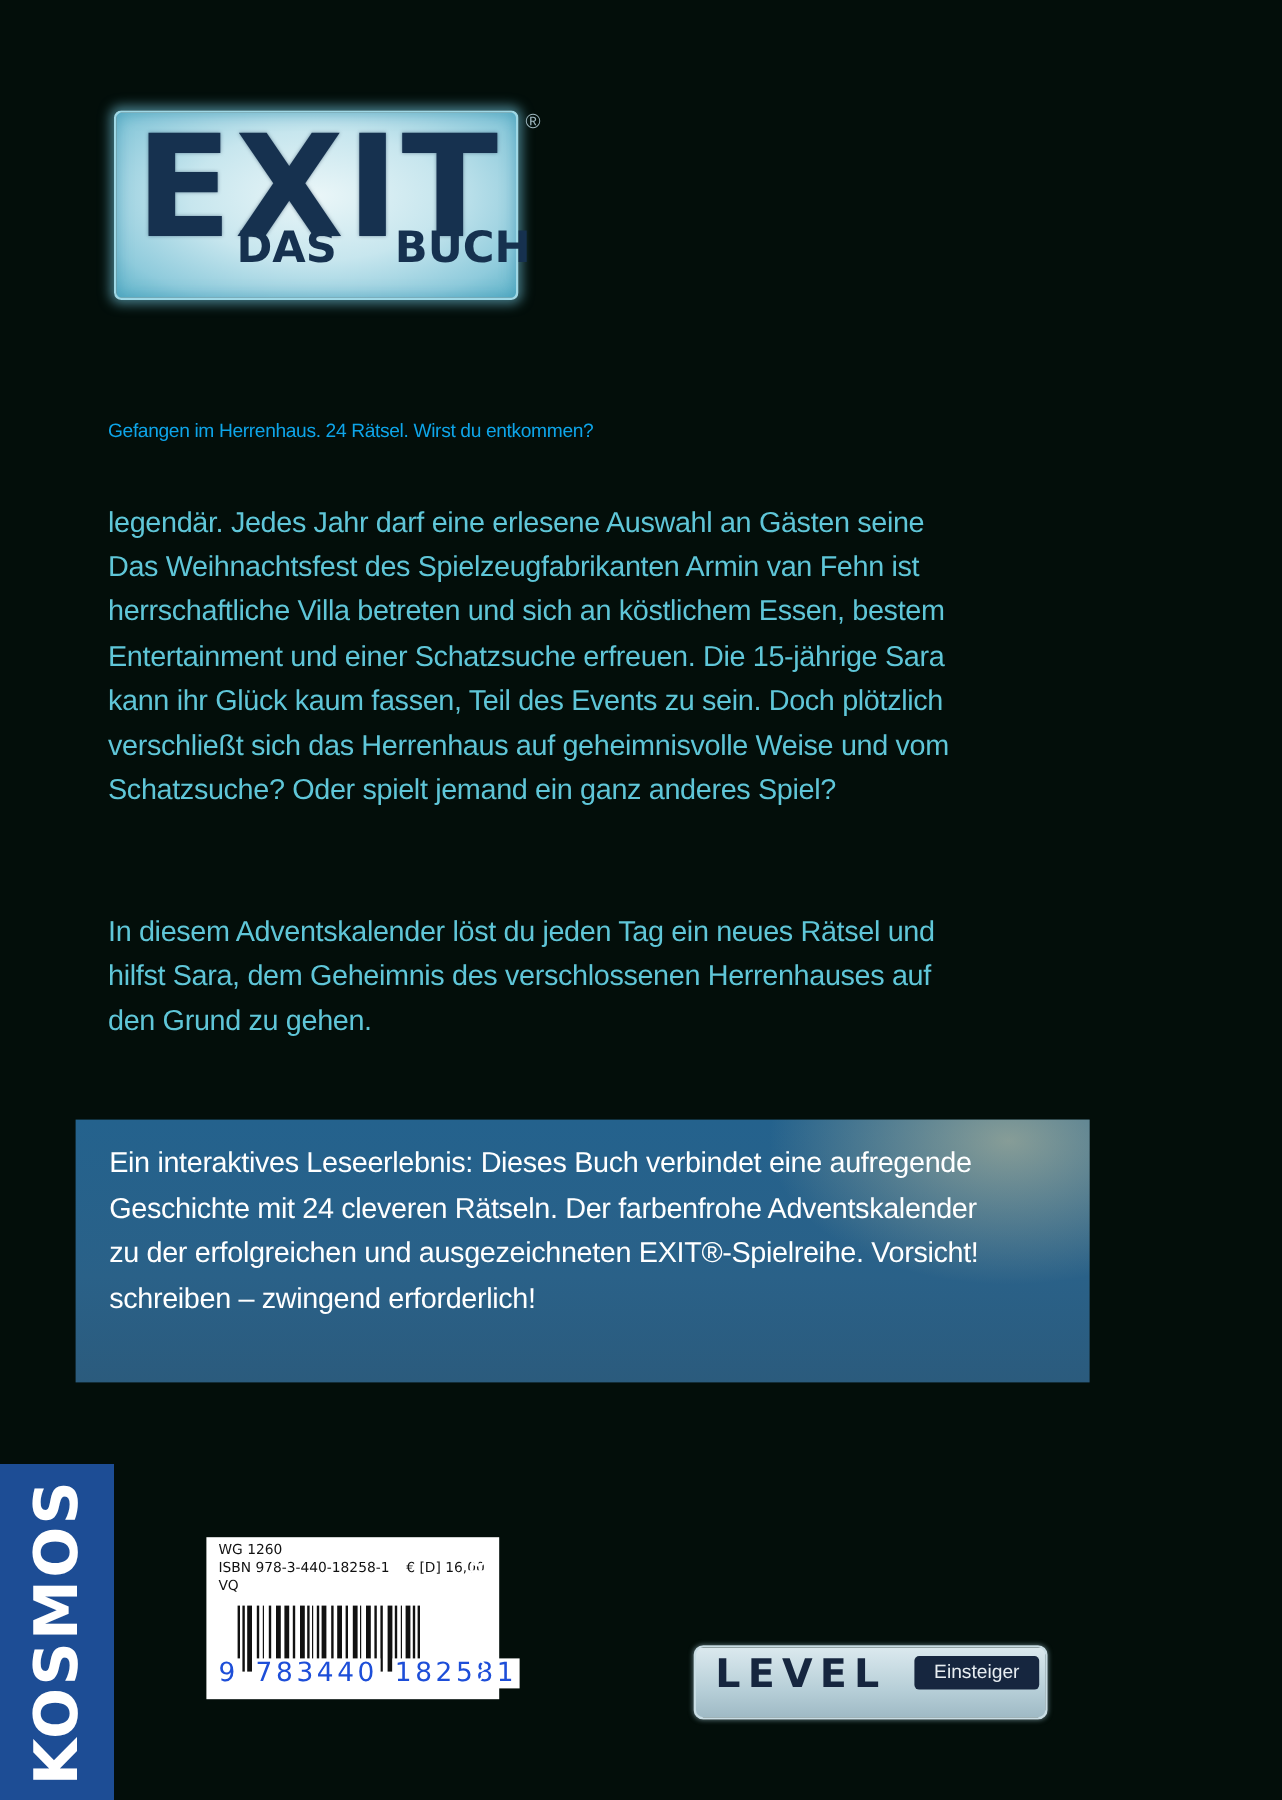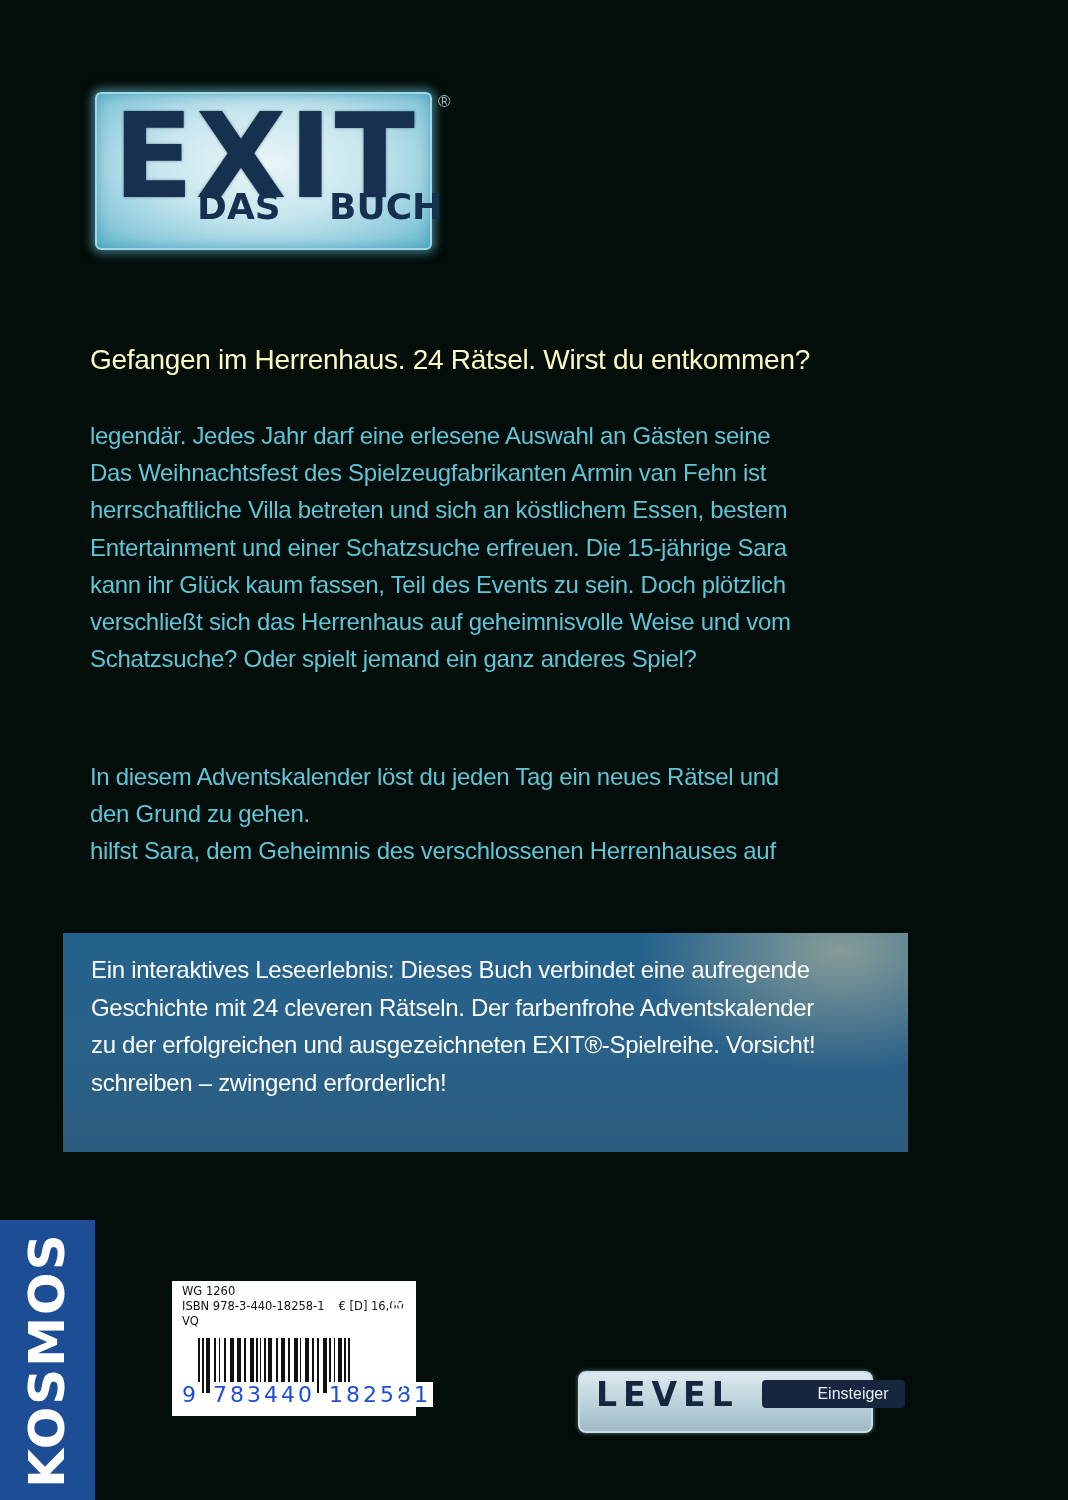--- a/index.html
+++ b/index.html
@@ -30,21 +30,21 @@
     }
     .logo-sub-left { left: 100px; }
     .logo-sub-right { left: 232px; }
     .logo-reg {
       position: absolute; left: 438px; top: 92px;
       font-size: 17px; color: #9fb8c0;
     }
     .tagline {
       position: absolute; left: 90px; top: 341px;
       font-family: "Liberation Sans", sans-serif;
-      font-size: 28px; line-height: 38px; color: #fef9c3;
+      font-size: 16px; line-height: 38px; color: #0ea5e9;
       letter-spacing: -0.3px;
     }
     .para {
       position: absolute; left: 90px; width: 830px;
       font-family: "Liberation Sans", sans-serif;
       font-size: 24px; line-height: 37.2px; color: #5fc6d8;
       letter-spacing: -0.3px;
     }
     .para .ln { display: block; white-space: nowrap; }
     .para1 { top: 417px; }
@@ -116,21 +116,21 @@
     }
     .level-badge .lv {
       position: absolute; left: 16px; top: 2px;
       font-family: "DejaVu Sans", sans-serif; font-weight: bold;
       font-size: 33px; line-height: 40px; letter-spacing: 6px; color: #16263f;
     }
     .level-badge .pill {
       position: absolute; left: 182px; top: 7px; width: 104px; height: 28px;
       border-radius: 4px; background: #16263f;
       color: #e8eef2; font-family: "Liberation Sans", sans-serif;
-      font-size: 16px; line-height: 28px; text-align: center; padding-left: 39px;
+      font-size: 16px; line-height: 28px; text-align: center;
     }
   </style>
 </head>
 <body>
 
 <div class="logo">
   <div class="logo-word">EXIT</div>
   <div class="logo-sub-left">DAS</div>
   <div class="logo-sub-right">BUCH</div>
 </div>
@@ -143,22 +143,22 @@
   <span class="ln">Das Weihnachtsfest des Spielzeugfabrikanten Armin van Fehn ist</span>
   <span class="ln">herrschaftliche Villa betreten und sich an köstlichem Essen, bestem</span>
   <span class="ln">Entertainment und einer Schatzsuche erfreuen. Die 15-jährige Sara</span>
   <span class="ln">kann ihr Glück kaum fassen, Teil des Events zu sein. Doch plötzlich</span>
   <span class="ln">verschließt sich das Herrenhaus auf geheimnisvolle Weise und vom</span>
   <span class="ln">Schatzsuche? Oder spielt jemand ein ganz anderes Spiel?</span>
 </div>
 
 <div class="para para2">
   <span class="ln">In diesem Adventskalender löst du jeden Tag ein neues Rätsel und</span>
+  <span class="ln">hilfst Sara, dem Geheimnis des verschlossenen Herrenhauses auf</span>
   <span class="ln">den Grund zu gehen.</span>
-  <span class="ln">hilfst Sara, dem Geheimnis des verschlossenen Herrenhauses auf</span>
 </div>
 
 <div class="infobox">
   <div class="txt">
     <span class="ln">Ein interaktives Leseerlebnis: Dieses Buch verbindet eine aufregende</span>
     <span class="ln">Geschichte mit 24 cleveren Rätseln. Der farbenfrohe Adventskalender</span>
     <span class="ln">zu der erfolgreichen und ausgezeichneten EXIT®-Spielreihe. Vorsicht!</span>
     <span class="ln">schreiben – zwingend erforderlich!</span>
   </div>
 </div>

